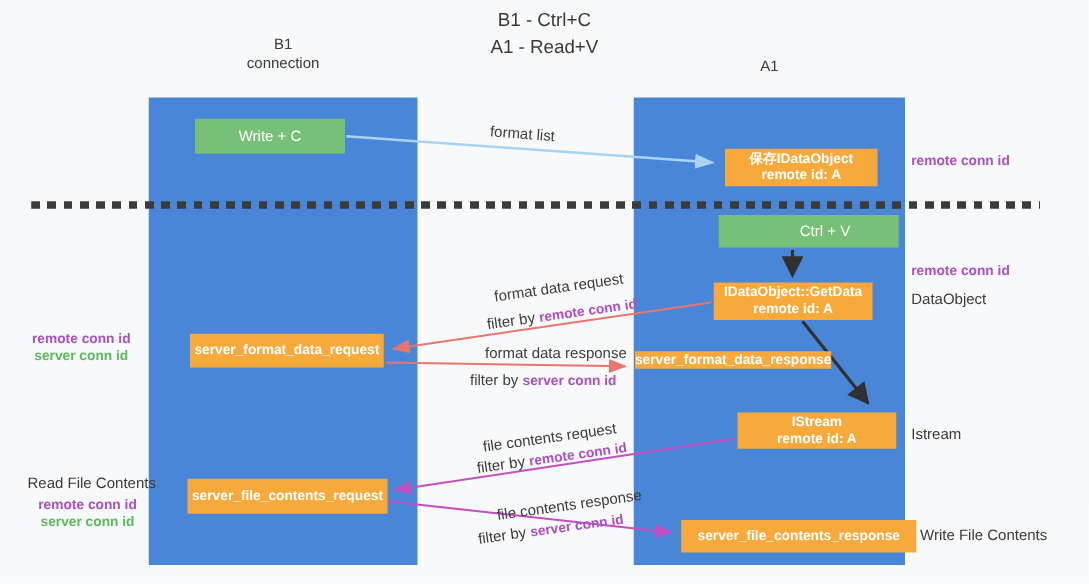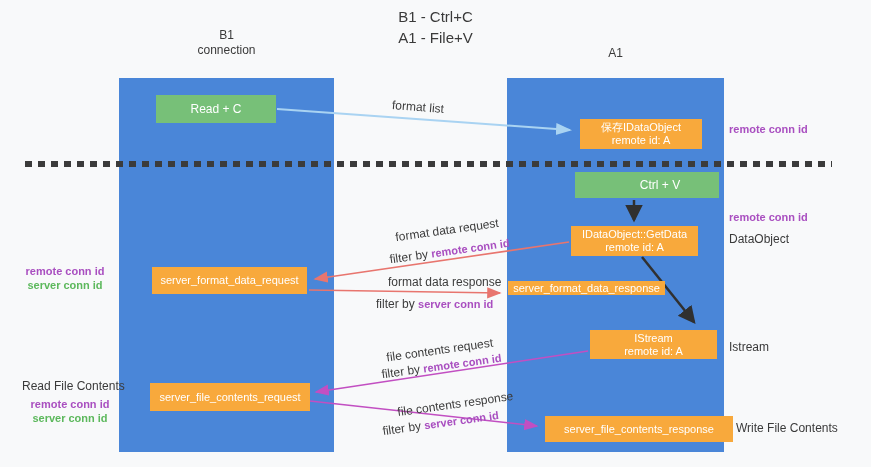--- a/index.html
+++ b/index.html
@@ -13,21 +13,21 @@
   .hdr { text-align:center; font-size:12px; line-height:15px; color:#3a3a3a; }
   .hdr-left  { left:119px; width:215px; top:28px; }
   .hdr-right { left:507px; width:217px; top:46px; }
   .lifeline { top:78px; height:374px; background:#4a86d8; }
   .ll-left  { left:119px; width:215px; }
   .ll-right { left:507px; width:217px; }
   .dashes { left:25px; top:161px; width:807px; height:6px;
     background:repeating-linear-gradient(90deg,#3b3b3b 0 7px,transparent 7px 13px); }
   .box { display:flex; flex-direction:column; align-items:center; justify-content:center;
     color:#fff; text-align:center; font-size:12px; line-height:13px; }
-  .box.small { font-size:11px; }
+  .box.small { font-size:11px;font-weight:bold; }
   .green  { background:#77c078; }
   .orange { background:#f8a93c; }
   #ctrl-c   { left:156px; top:95px;  width:120px; height:28px; }
   #save-ido { left:580px; top:119px; width:122px; height:30px; }
   #ctrl-v   { left:575px; top:172px; width:118px; height:26px;padding-left:26px; }
   #getdata  { left:571px; top:226px; width:127px; height:30px; }
   #fmt-req  { left:152px; top:267px; width:155px; height:27px; }
   #fmt-res  { left:508px; top:281px; width:157px; height:14px; }
   #istream  { left:590px; top:330px; width:127px; height:29px; }
   #file-req { left:150px; top:383px; width:160px; height:28px; }
@@ -42,21 +42,21 @@
   .rot-down { transform:rotate(4.5deg); }
   svg.arrows { left:0; top:0; pointer-events:none; }
 </style>
 </head>
 <body>
 
 <div class="canvas">
 
   <div class="abs title">
     <div>B1 - Ctrl+C</div>
-    <div>A1 - File+V</div>
+    <div>A1 - Read+V</div>
   </div>
 
   <div class="abs hdr hdr-left">
     <div>B1</div>
     <div>connection</div>
   </div>
   <div class="abs hdr hdr-right">
     <div>A1</div>
   </div>
 
@@ -83,21 +83,21 @@
     <line x1="277" y1="109" x2="570" y2="130" stroke="#a9d3f2" stroke-width="2" marker-end="url(#m-blue)"></line>
     <line x1="634" y1="200" x2="634" y2="220" stroke="#303030" stroke-width="2.5" marker-end="url(#m-black)"></line>
     <line x1="642" y1="257" x2="694" y2="322" stroke="#303030" stroke-width="2.5" marker-end="url(#m-black)"></line>
     <line x1="569" y1="242" x2="315" y2="279" stroke="#e8756e" stroke-width="1.6" marker-end="url(#m-salmon)"></line>
     <line x1="309" y1="290" x2="500" y2="293" stroke="#e8756e" stroke-width="1.6" marker-end="url(#m-salmon)"></line>
     <line x1="588" y1="351" x2="316" y2="392" stroke="#c24fc2" stroke-width="1.6" marker-end="url(#m-magenta)"></line>
     <line x1="310" y1="401" x2="537" y2="426" stroke="#c24fc2" stroke-width="1.6" marker-end="url(#m-magenta)"></line>
   </svg>
 
   <div id="ctrl-c" class="abs box green">
-    <span>Read + C</span>
+    <span>Write + C</span>
   </div>
   <div id="save-ido" class="abs box orange small">
     <span>保存IDataObject</span>
     <span>remote id: A</span>
   </div>
   <div id="ctrl-v" class="abs box green">
     <span>Ctrl + V</span>
   </div>
   <div id="getdata" class="abs box orange small">
     <span>IDataObject::GetData</span>

